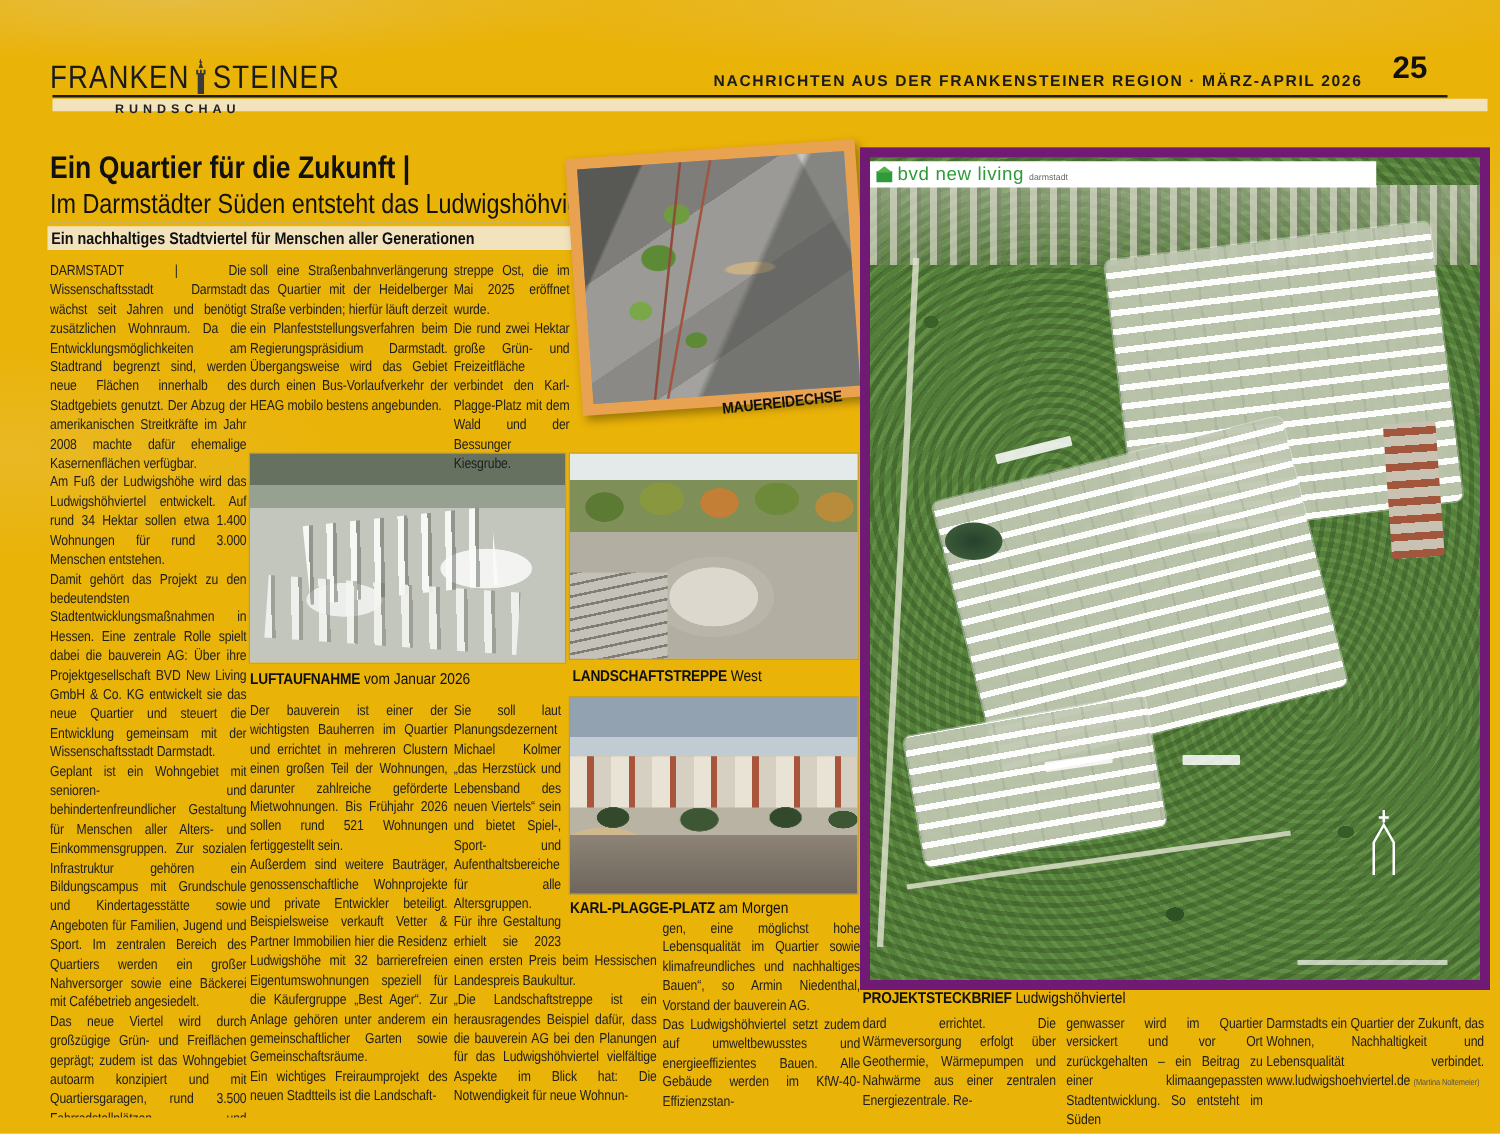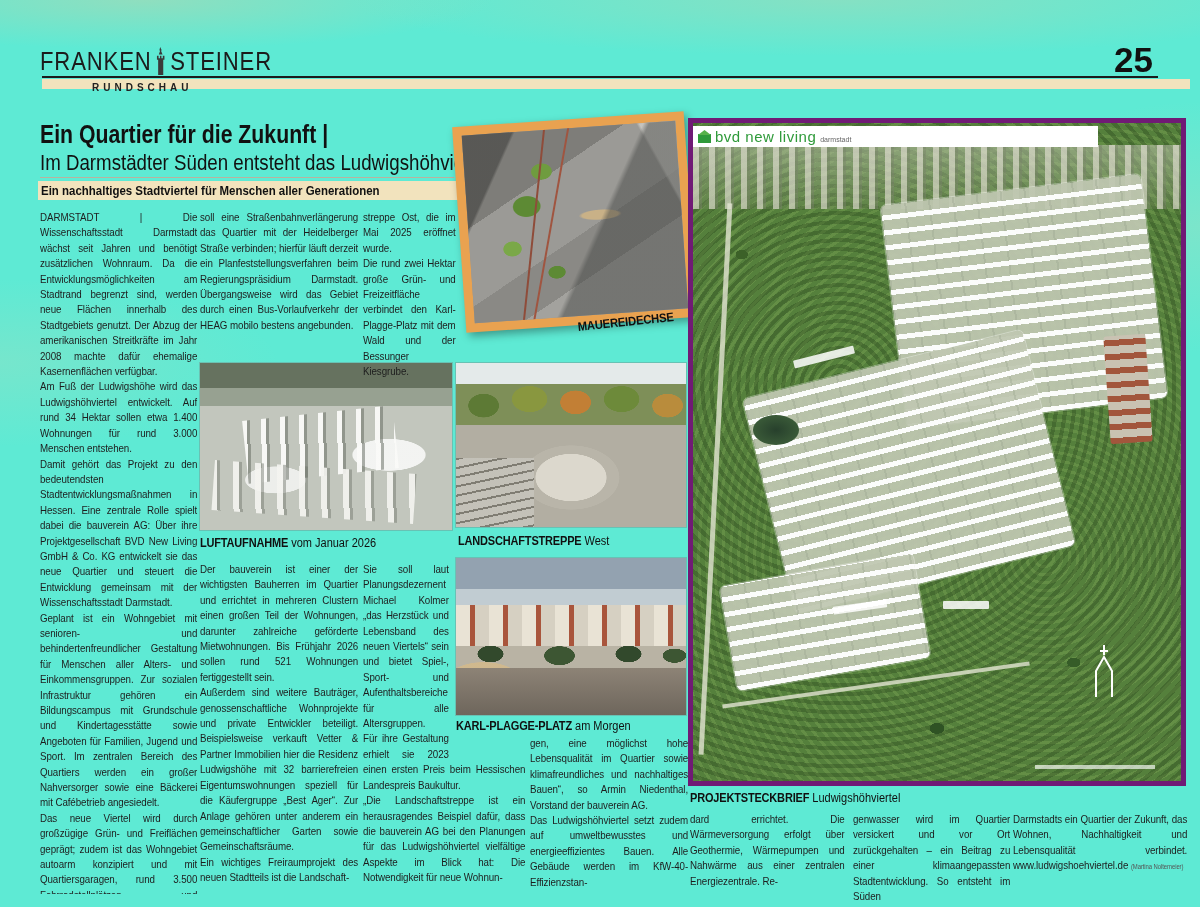--- a/index.html
+++ b/index.html
@@ -1,32 +1,32 @@
 <!DOCTYPE html>
 <html lang="de"><head>
 <meta charset="utf-8">
 <style>
   html,body{margin:0;padding:0;background:#e9e4d6;}
-  .page{position:relative;width:1200px;height:907px;background:#5eead4;overflow:hidden;
+  .page{position:relative;width:1200px;height:907px;background:#eab308;overflow:hidden;
         font-family:"Liberation Sans",sans-serif;color:#1d1d1d;}
   .tex{position:absolute;inset:0;pointer-events:none;background:
     radial-gradient(500px 70px at 12% 0%, rgba(224,203,156,.38), transparent 70%),
     radial-gradient(700px 80px at 70% 0%, rgba(224,203,156,.30), transparent 70%),
     radial-gradient(300px 180px at 100% 25%, rgba(228,212,170,.22), transparent 70%),
     radial-gradient(400px 120px at 0% 40%, rgba(228,212,170,.18), transparent 70%);}
 
   
   .m-rule{position:absolute;left:42px;top:76px;width:1116px;height:2px;background:#1b1b1b;}
   .m-bar{position:absolute;left:42px;top:79px;width:1148px;height:10px;background:#f2e3bd;}
   .brand{position:absolute;left:40px;top:46px;transform:scaleX(.85);transform-origin:0 0;
          font-size:26px;letter-spacing:1px;color:#1b1b1b;white-space:nowrap;}
   .brand .ticon{display:inline-block;vertical-align:-6px;margin:0 2px;}
   .subbrand{position:absolute;left:92px;top:82px;font-size:10px;font-weight:700;letter-spacing:4px;color:#222;}
   .section{position:absolute;right:110px;top:58px;font-size:12.5px;font-weight:600;letter-spacing:1.3px;color:#1b1b1b;white-space:nowrap;}
-  .pagenum{position:absolute;left:1114px;top:40px;font-size:35px;font-weight:700;color:#111;}
+  .pagenum{position:absolute;left:1114px;top:40px;font-size:25px;font-weight:700;color:#111;}
 
   
   .hl{position:absolute;left:40px;top:120px;width:560px;transform:scaleX(.85);transform-origin:0 0;}
   .hl .l1{font-size:25px;font-weight:700;line-height:29px;color:#111;}
   .hl .l2{font-size:22px;font-weight:400;line-height:28px;color:#111;}
   .hl-rule{position:absolute;left:40px;top:177px;width:414px;height:1px;background:#b9b29e;}
   .subhead-bar{position:absolute;left:38px;top:181px;width:417px;height:19px;background:#f2e3bd;padding-left:24px;}
   .subhead{position:absolute;left:3px;top:2px;width:470px;transform:scaleX(.85);transform-origin:0 0;
            font-size:13.5px;font-weight:700;color:#111;white-space:nowrap;}
 
@@ -83,21 +83,21 @@
     radial-gradient(24px 18px at 28% 40%, #5d8a34 0 55%, transparent 60%),
     radial-gradient(18px 14px at 36% 22%, #6f9c3f 0 55%, transparent 60%),
     radial-gradient(16px 13px at 20% 62%, #7aa848 0 55%, transparent 60%),
     radial-gradient(15px 11px at 40% 76%, #5d8a34 0 55%, transparent 60%),
     radial-gradient(36px 9px at 62% 47%, #c9b187 0 50%, transparent 60%),
     linear-gradient(150deg,#7e7d79 0 30%,#9b9a96 30% 55%,#8a8985 55% 70%,#a3a29e 70%);}
   .lizard .stem{position:absolute;left:38%;top:-5%;width:2px;height:115%;background:#a05540;transform:rotate(14deg);}
   .lizard .stem2{position:absolute;left:30%;top:-5%;width:2px;height:115%;background:#8f4c3a;transform:rotate(10deg);}
 
   
-  .map{position:absolute;left:688px;top:118px;width:488px;height:658px;border:5px solid #701a75;background:#55803c;overflow:hidden;}
+  .map{position:absolute;left:688px;top:118px;width:488px;height:658px;border:8px solid #701a75;background:#55803c;overflow:hidden;}
   .map-photo{position:absolute;inset:0;background-color:#55803c;background-image:
     radial-gradient(10px 8px at 10% 20%, #3c6128 0 60%, transparent 61%),
     radial-gradient(12px 9px at 26% 52%, #6d9a46 0 60%, transparent 61%),
     radial-gradient(10px 8px at 7% 72%, #2f5224 0 60%, transparent 61%),
     radial-gradient(13px 9px at 90% 28%, #6d9a46 0 60%, transparent 61%),
     radial-gradient(11px 8px at 78% 82%, #365c28 0 60%, transparent 61%),
     radial-gradient(12px 9px at 50% 92%, #2f5224 0 60%, transparent 61%),
     repeating-radial-gradient(circle at 30% 40%, rgba(28,52,18,.28) 0 4px, transparent 4px 9px),
     repeating-radial-gradient(circle at 72% 66%, rgba(152,192,102,.22) 0 3px, transparent 3px 8px);}
   .map-town{position:absolute;left:0;top:22px;width:100%;height:64px;background:
@@ -129,20 +129,21 @@
   <div class="tex"></div>
 
   <div class="m-rule"></div>
   <div class="m-bar"></div>
   <div class="brand">
     <span>FRANKEN</span><span class="ticon"><svg width="18" height="30" viewBox="0 0 20 34">
           <path fill="#3a3a3a" d="M9.3 1 L11.5 5 L10.3 5 L12.5 9.5 L7.5 9.5 L9.3 5 L8.2 5 Z M5 11 h2.2 v3 h1.8 v-3 h2 v3 h1.8 v-3 H15 v4.5 h-1.6 V33 H6.6 V15.5 H5 Z"></path>
         </svg></span><span>STEINER</span>
   </div>
   <div class="subbrand">RUNDSCHAU</div>
+  <div class="section">NACHRICHTEN AUS DER FRANKENSTEINER REGION · MÄRZ-APRIL 2026</div>
   <div class="pagenum">25</div>
 
   <div class="hl">
     <div class="l1">Ein Quartier für die Zukunft |</div>
     <div class="l2">Im Darmstädter Süden entsteht das Ludwigshöhviertel</div>
   </div>
   <div class="hl-rule"></div>
   <div class="subhead-bar">
     <div class="subhead">Ein nachhaltiges Stadtviertel für Menschen aller Generationen</div>
   </div>

